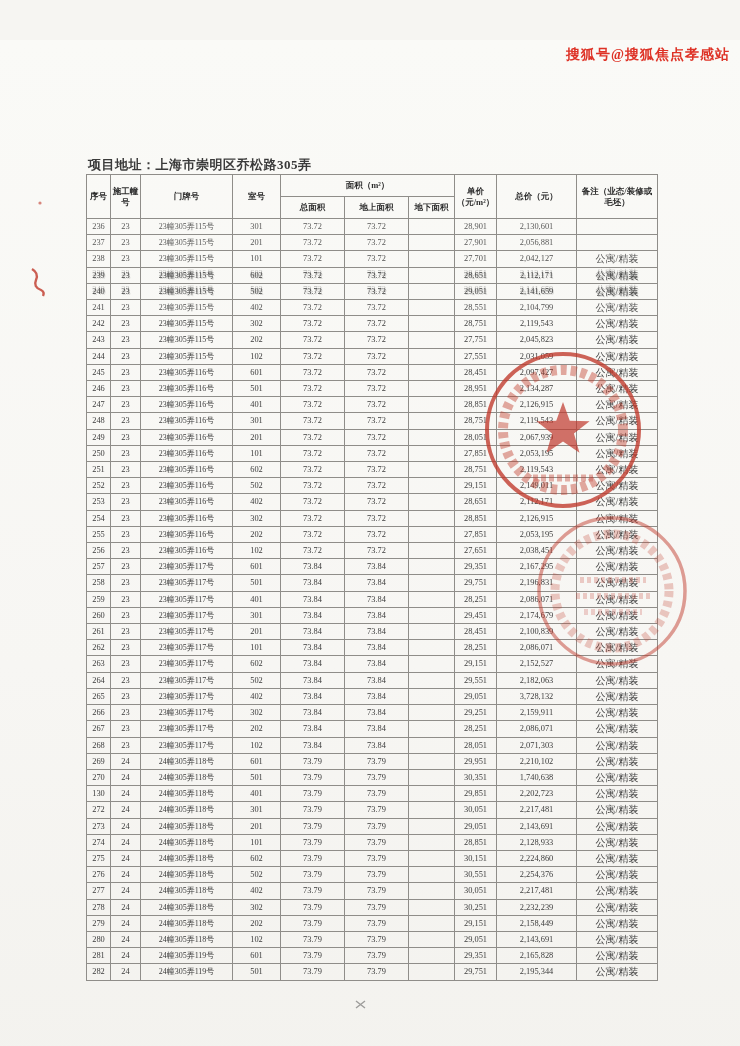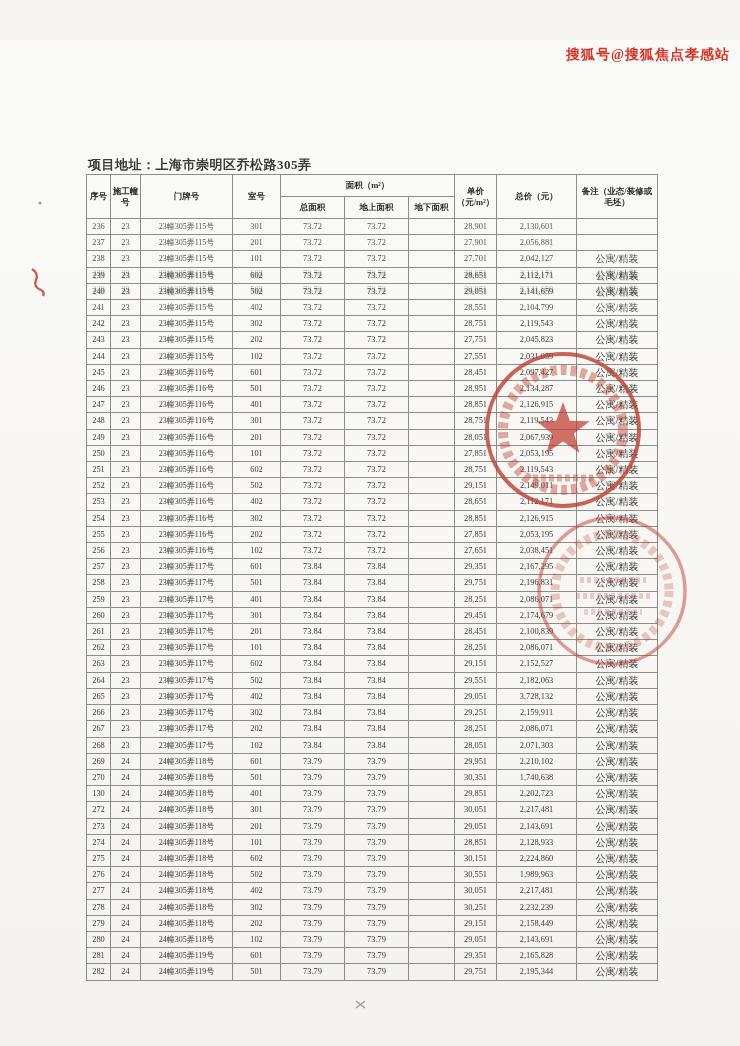--- a/index.html
+++ b/index.html
@@ -581,21 +581,21 @@
         </tr>
         <tr>
           <td>276</td>
           <td>24</td>
           <td>24幢305弄118号</td>
           <td>502</td>
           <td>73.79</td>
           <td>73.79</td>
           <td></td>
           <td>30,551</td>
-          <td>1,989,963</td>
+          <td>2,254,376</td>
           <td>公寓/精装</td>
         </tr>
         <tr>
           <td>277</td>
           <td>24</td>
           <td>24幢305弄118号</td>
           <td>402</td>
           <td>73.79</td>
           <td>73.79</td>
           <td></td>

